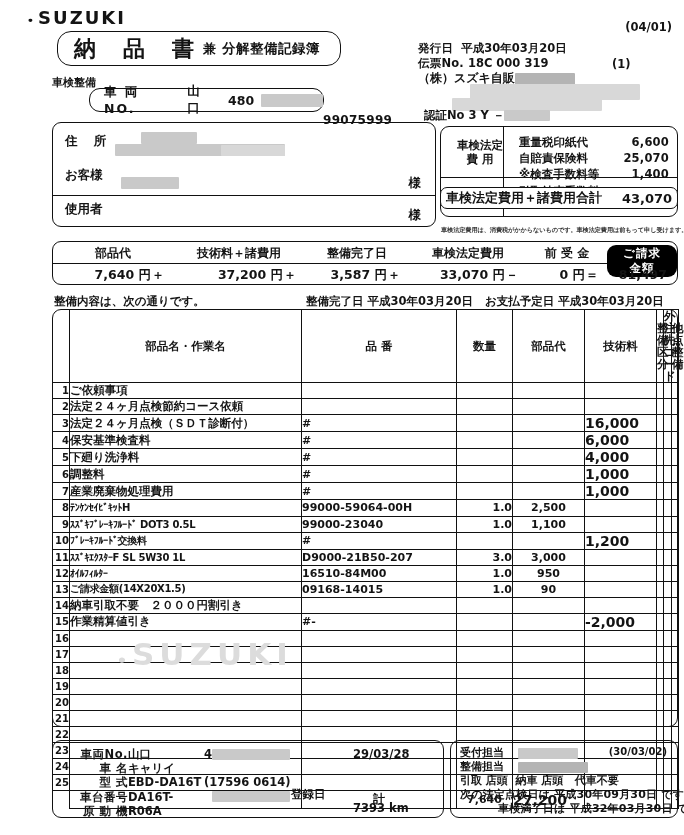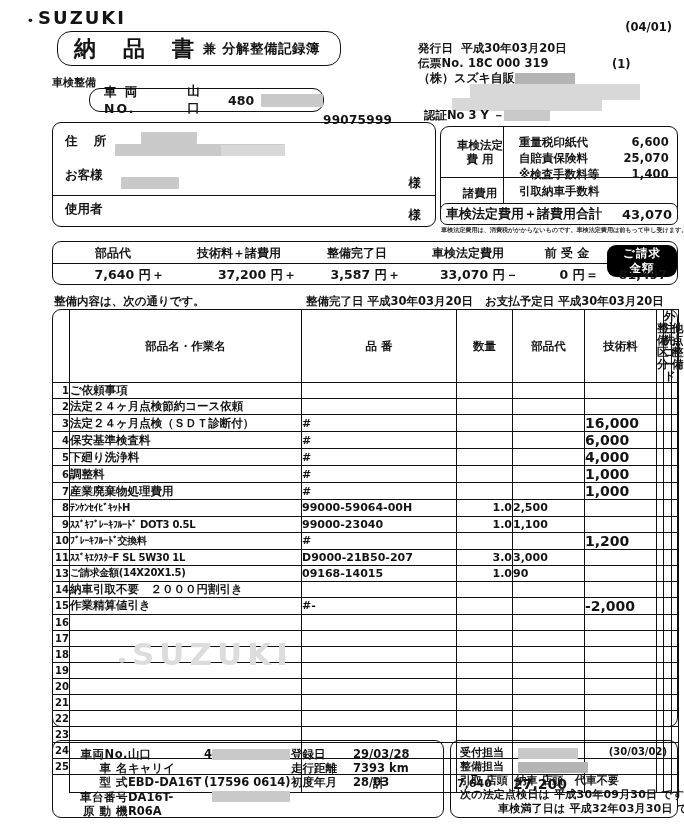--- a/index.html
+++ b/index.html
@@ -82,21 +82,21 @@
   .fee-box .vline { position:absolute; left:62px; top:0; bottom:0; width:1px; background:#111; }
   .fee-box .hline { position:absolute; left:0; right:0; top:50px; height:1px; background:#111; }
   .fee-lab { position:absolute; left:8px; width:62px; text-align:center; line-height:1.25; }
   .fee-lab.a { top:11px; }
   .fee-lab.b { top:59px; }
   .fee-rows { position:absolute; left:63px; right:0; top:0; }
   .fee-row { display:flex; justify-content:space-between; padding:0 8px 0 8px; line-height:16px; height:16px; }
   .fee-row .nm { white-space:nowrap; }
   .fee-row .vl { letter-spacing:0.2px; }
   .fee-total {
-    position:absolute; left:440px; top:203px; width:238px; height:22px;
+    position:absolute; left:440px; top:187px; width:238px; height:22px;
     border:1.3px solid #111; border-radius:7px; background:#fff;
     display:flex; align-items:center; justify-content:center; gap:20px;
     font-size:13px; font-weight:bold;
   }
   .fee-note { position:absolute; left:441px; top:226px; font-size:6.2px; font-weight:bold; color:#333; letter-spacing:-0.1px; white-space:nowrap; }
 
   
   .sum-box {
     position:absolute; left:52px; top:241px; width:626px; height:44px;
     border:1.4px solid #111; border-radius:9px; overflow:hidden;
@@ -131,21 +131,21 @@
   .col-pn { width:155px; }
   .col-qt { width:56px; }
   .col-pc { width:72px; }
   .col-tc { width:72px; }
   .col-x1 { width:7px; } .col-x2 { width:8px; } .col-x3 { width:7px; }
   td.no { text-align:right; padding-right:2px; font-size:10px; border-left:none; border-top:none; border-bottom:none; }
   .nm  { padding-left:7px; font-size:11.5px; white-space:nowrap; overflow:hidden; }
   .nm.kana { font-size:10px; letter-spacing:-0.3px; }
   .pn  { padding-left:4px; font-size:11px; }
   .qt  { text-align:right; padding-right:9px; font-size:11px; }
-  .pc  { text-align:left; padding-right:7px; font-size:11px; }
+  .pc  { text-align:center; padding-right:7px; font-size:11px; }
   .tc  { text-align:left; padding-right:7px; font-size:14px; }
   th.hn { text-align:center; }
   th.stack { font-size:6.5px; line-height:1.05; padding:0 1px; text-align:center; letter-spacing:-0.5px; }
   tr.sumrow td { height:18px; }
   .kei { text-align:center; font-size:12px; }
 
   .watermark {
     position:absolute; left:118px; top:634px; width:270px; height:40px;
     display:flex; align-items:center; gap:6px;
     color:#dcdcdc; font-weight:bold; pointer-events:none; z-index:3;
@@ -158,21 +158,21 @@
     position:absolute; left:52px; top:740px; width:392px; height:78px;
     border:1.4px solid #111; border-radius:9px;
   }
   .bl-rows { position:absolute; left:11px; top:6px; font-size:11.5px; font-weight:bold; line-height:14.2px; }
   .bl-rows .r { display:flex; align-items:center; white-space:nowrap; }
   .bl-rows .k { width:64px; letter-spacing:0.5px;text-align:right; }
   .bl-rows .v { width:76px; }
   .bl-rows .v2 { width:104px; }
   .bl-right { position:absolute; left:238px; top:6px; font-size:11.5px; font-weight:bold; line-height:14.2px; }
   .bl-right .r { display:flex; white-space:nowrap; }
-  .bl-right .k { width:62px; }
+  .bl-right .k { width:62px;margin-top:40px; }
 
   .bot-right {
     position:absolute; left:450px; top:740px; width:228px; height:78px;
     border:1.4px solid #111; border-radius:9px;
   }
   .br-in { position:absolute; left:9px; top:5px; font-size:11px; font-weight:bold; line-height:14px; white-space:nowrap; }
   .br-in .r { display:flex; align-items:center; }
   .br-in .k { width:58px; }
   .br-date { position:absolute; right:10px; top:5px; font-size:10px; font-weight:bold;margin-left:6px; }
   .br-line { letter-spacing:0.2px; }
@@ -454,20 +454,31 @@
             <td></td>
             <td></td>
             <td></td>
           </tr>
           <tr>
             <td class="no">11</td>
             <td class="nm kana">ｽｽﾞｷｴｸｽﾀｰF SL 5W30 1L</td>
             <td class="pn">D9000-21B50-207</td>
             <td class="qt">3.0</td>
             <td class="pc">3,000</td>
+            <td class="tc"></td>
+            <td></td>
+            <td></td>
+            <td></td>
+          </tr>
+          <tr>
+            <td class="no">12</td>
+            <td class="nm kana">ｵｲﾙﾌｨﾙﾀｰ</td>
+            <td class="pn">16510-84M00</td>
+            <td class="qt">1.0</td>
+            <td class="pc">950</td>
             <td class="tc"></td>
             <td></td>
             <td></td>
             <td></td>
           </tr>
           <tr>
             <td class="no">13</td>
             <td class="nm kana">ご請求金額(14X20X1.5)</td>
             <td class="pn">09168-14015</td>
             <td class="qt">1.0</td>

